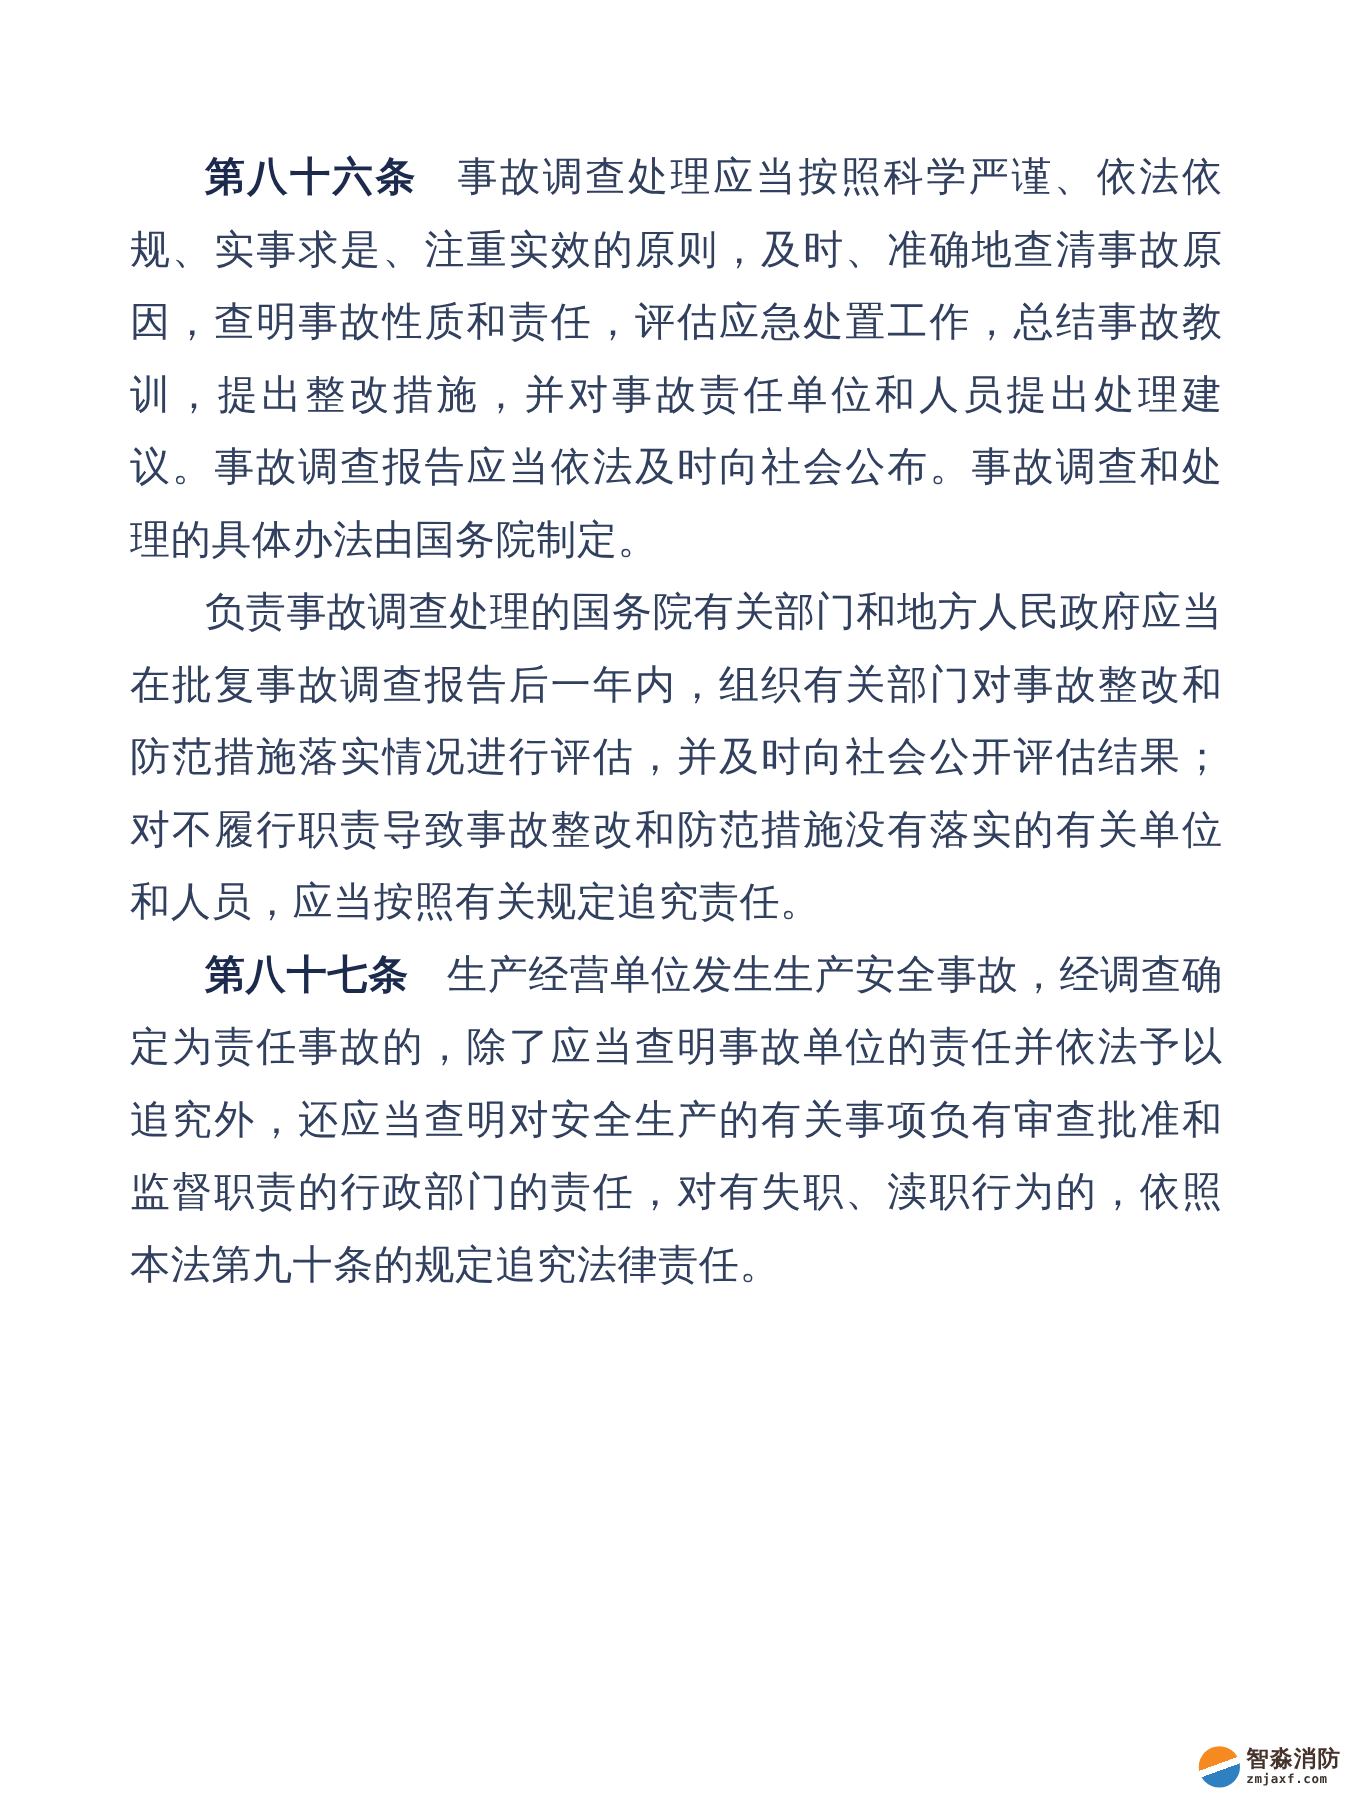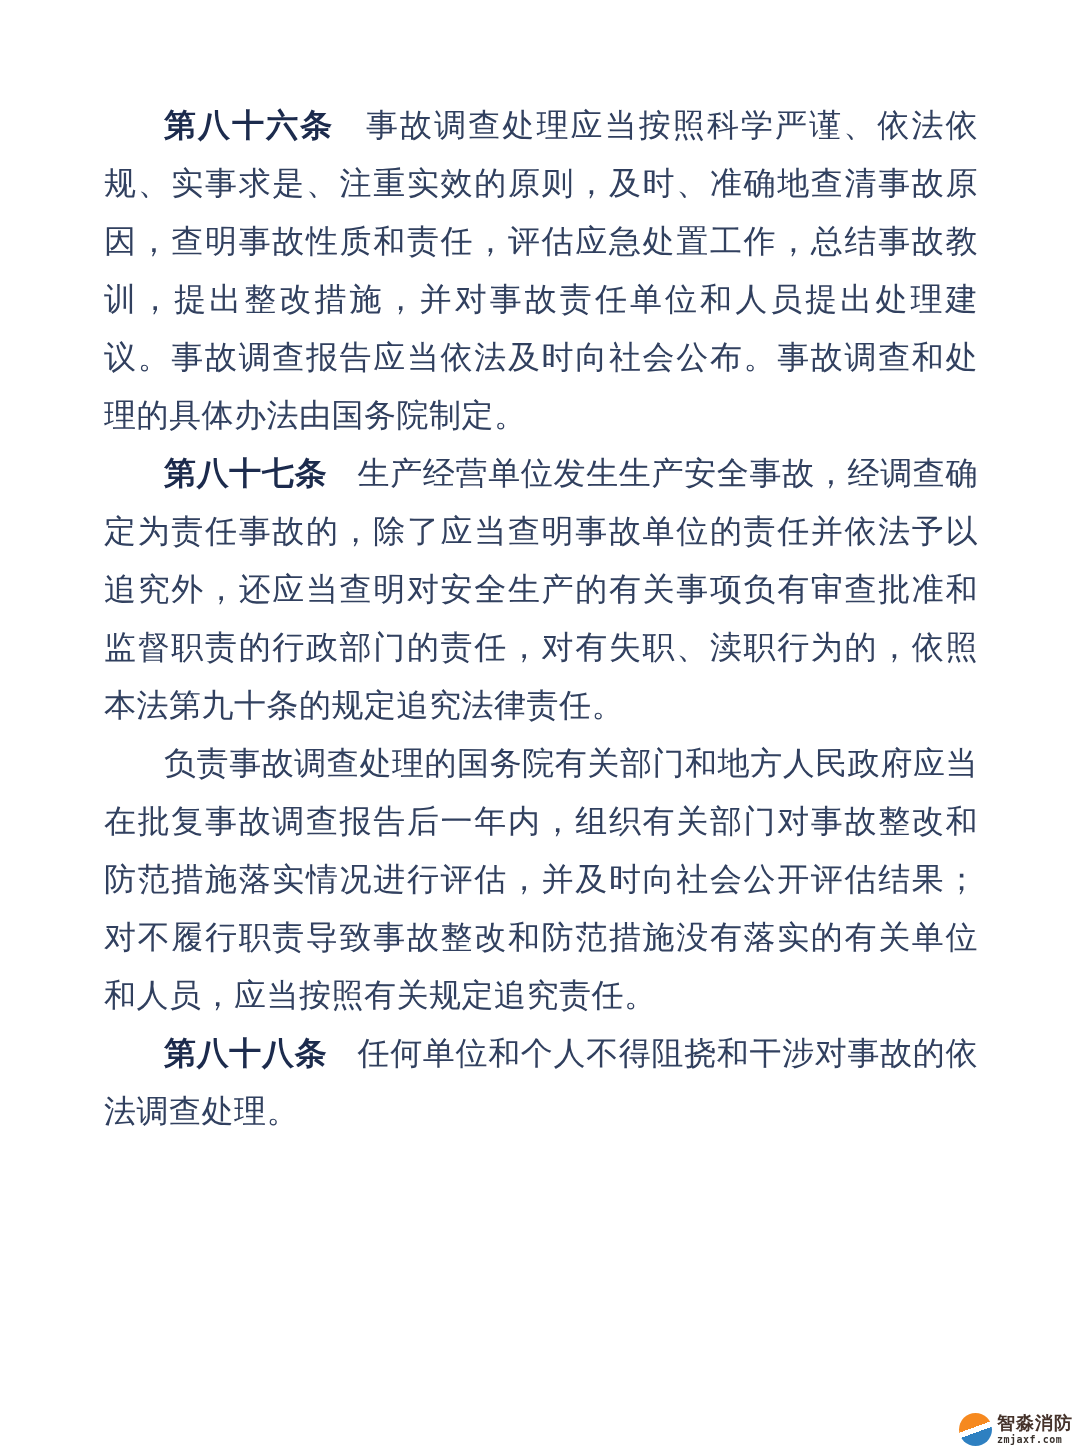--- a/index.html
+++ b/index.html
@@ -15,21 +15,21 @@
     font-family: "Liberation Serif", "DejaVu Serif", serif;
   }
   .page {
     position: absolute;
     inset: 0;
     background: var(--page-bg, #ffffff);
   }
   .text-block {
     position: absolute;
     left: 104px;
-    top: 96px;
+    top: 112px;
     width: 874px;
     font-size: 32px;
     line-height: 58px;
     color: var(--text-color, #31405f);
     text-align: justify;
     letter-spacing: 0.5px;
   }
   .para {
     margin: 0;
     padding: 0;
@@ -40,21 +40,21 @@
     font-weight: 700;
     color: var(--label-color, #1c2b4d);
   }
   .label-gap {
     display: inline-block;
     width: 30px;
   }
   .watermark {
     position: absolute;
     right: 7px;
-    bottom: 2px;
+    bottom: 18px;
     display: flex;
     align-items: center;
     gap: 5px;
   }
   .wm-logo {
     width: 33px;
     height: 33px;
     border-radius: 50%;
     background: linear-gradient(160deg,
       var(--logo-orange, #f6891f) 0 44%,
@@ -85,25 +85,24 @@
 </style>
 </head>
 <body>
 
 <div class="page">
 
   <div class="text-block" id="paragraph-host">
   <p class="para"><b class="article-label">第八十六条</b><span class="label-gap"></span><span class="para-text">事故调查处理应当按照科学严谨、依法依规、实事求是、注重实效的原则，及时、准确地查清事故原因，查明事故性质和责任，评估应急处置工作，总结事故教训，提出整改措施，并对事故责任单位和人员提出处理建议。事故调查报告应当依法及时向社会公布。事故调查和处理的具体办法由国务院制定。</span></p>
 
 
+  <p class="para"><span class="para-text">负责事故调查处理的国务院有关部门和地方人民政府应当在批复事故调查报告后一年内，组织有关部门对事故整改和防范措施落实情况进行评估，并及时向社会公开评估结果；对不履行职责导致事故整改和防范措施没有落实的有关单位和人员，应当按照有关规定追究责任。</span></p>
+
   <p class="para"><b class="article-label">第八十七条</b><span class="label-gap"></span><span class="para-text">生产经营单位发生生产安全事故，经调查确定为责任事故的，除了应当查明事故单位的责任并依法予以追究外，还应当查明对安全生产的有关事项负有审查批准和监督职责的行政部门的责任，对有失职、渎职行为的，依照本法第九十条的规定追究法律责任。</span></p>
 
-  <p class="para"><span class="para-text">负责事故调查处理的国务院有关部门和地方人民政府应当在批复事故调查报告后一年内，组织有关部门对事故整改和防范措施落实情况进行评估，并及时向社会公开评估结果；对不履行职责导致事故整改和防范措施没有落实的有关单位和人员，应当按照有关规定追究责任。</span></p>
-
-  <p class="para"><b class="article-label">第八十八条</b><span class="label-gap"></span><span class="para-text">任何单位和个人不得阻挠和干涉对事故的依法调查处理。</span></p>
 
 </div>
 
   <div class="watermark">
     <span class="wm-logo"></span>
     <span class="wm-text">
       <span class="wm-brand">智淼消防</span>
       <span class="wm-url">zmjaxf.com</span>
     </span>
   </div>

